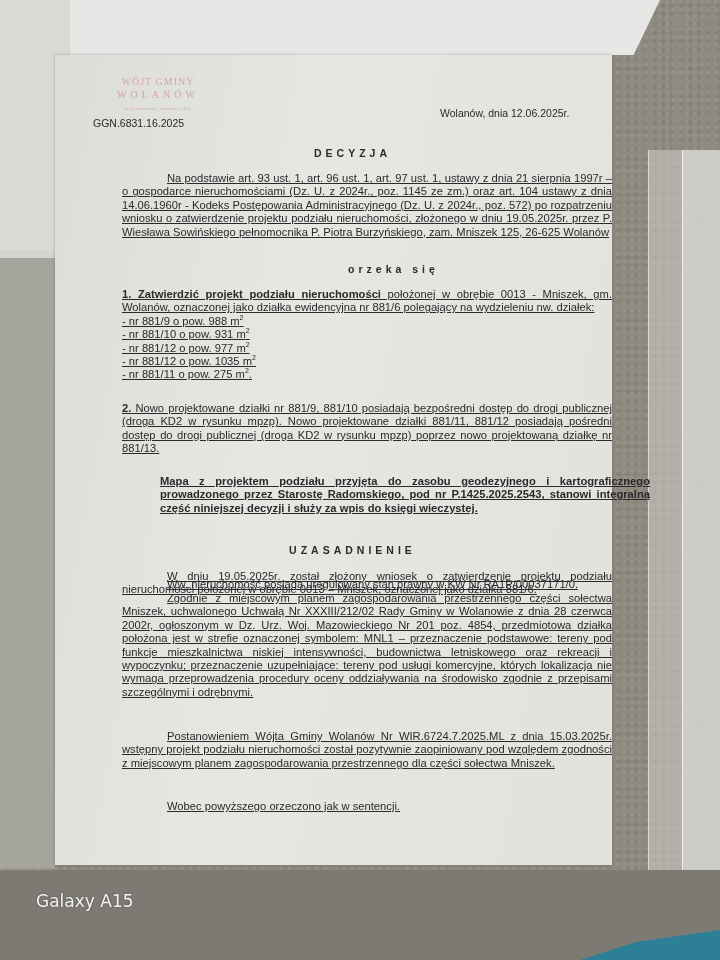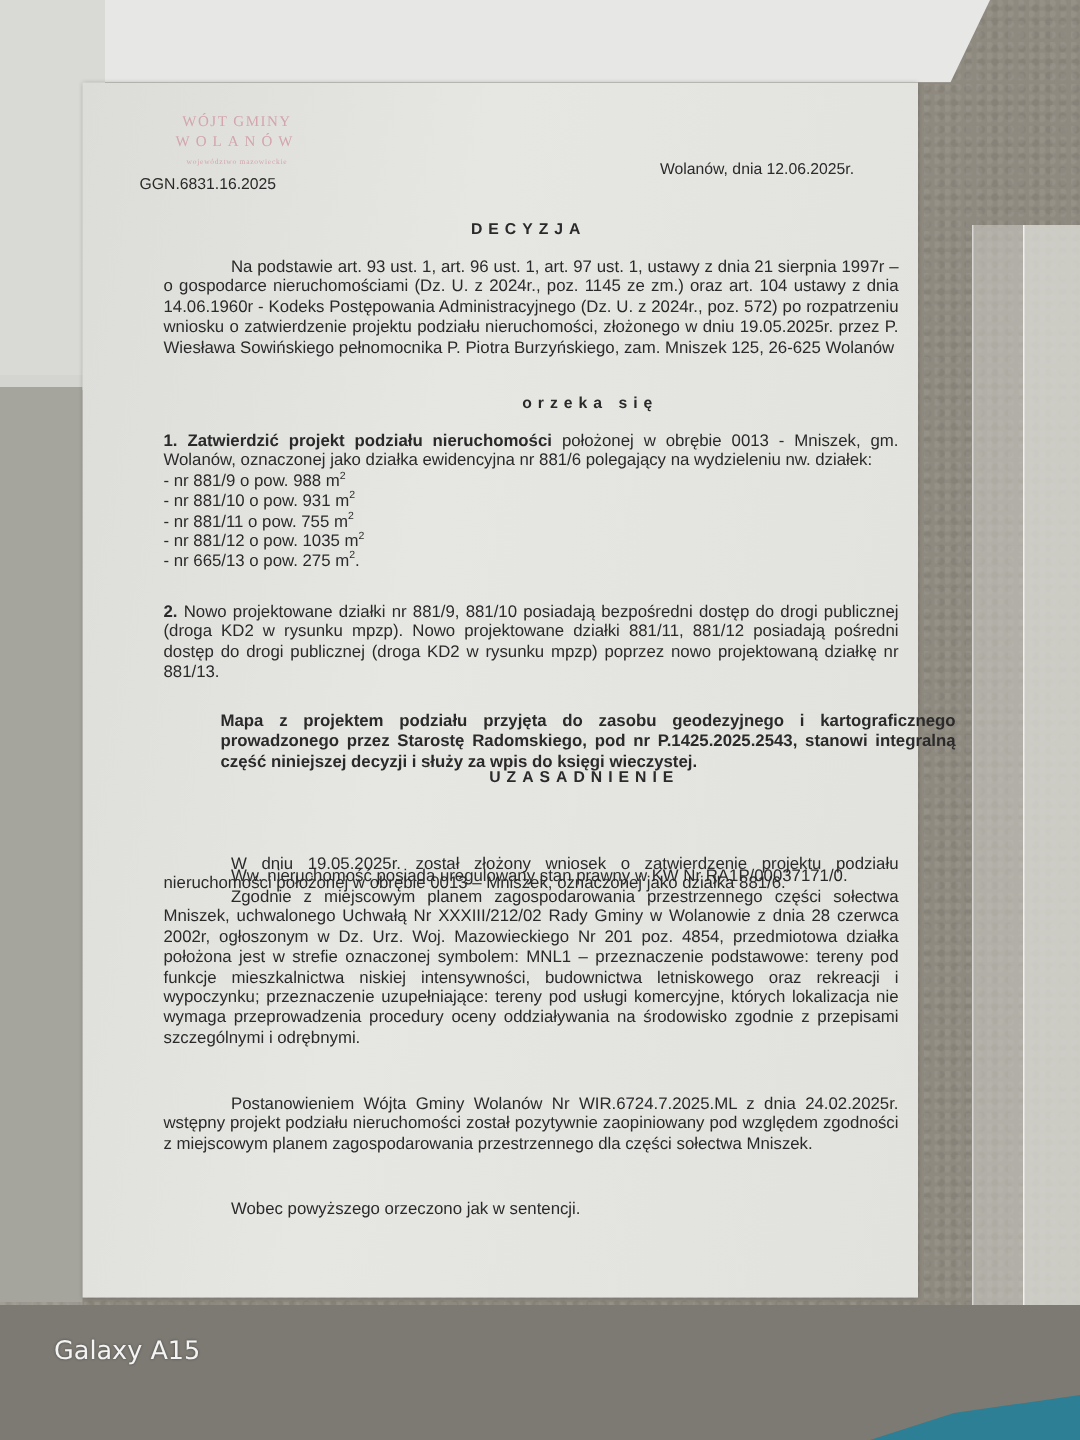--- a/index.html
+++ b/index.html
@@ -67,21 +67,21 @@
   .logo .l2 { font-size: 10px; letter-spacing: 4px; }
   .logo .l3 { font-size: 5px; letter-spacing: 0.5px; }
   .sign-no { position: absolute; left: 38px; top: 62px; font-size: 10.5px; }
   .place-date { position: absolute; left: 385px; top: 52px; font-size: 10.5px; }
 
   .heading {
     position: absolute; left: 0; width: 595px; text-align: center;
     font-weight: bold; letter-spacing: 4px; font-size: 10.5px;
   }
   .para {
-    position: absolute; left: 54px; width: 490px; text-align: justify;
+    position: absolute; left: 67px; width: 490px; text-align: justify; text-decoration: underline;
   }
   .indent { text-indent: 45px; }
   .list-line { display: block; }
   sup { font-size: 7px; line-height: 0; }
   b { font-weight: bold; }
 
   .watermark {
     position: absolute; left: 36px; top: 891px; color: #f4f4f4;
     font-size: 17px; font-family: "DejaVu Sans", sans-serif;
     text-shadow: 0 0 2px rgba(0,0,0,0.4);
@@ -113,33 +113,33 @@
   <div class="heading" style="top:92px;">DECYZJA</div>
 
   <div class="para indent" style="top:117px;">Na podstawie art. 93 ust. 1, art. 96 ust. 1, art. 97 ust. 1, ustawy z dnia 21 sierpnia 1997r – o gospodarce nieruchomościami (Dz. U. z 2024r., poz. 1145 ze zm.) oraz art. 104 ustawy z dnia 14.06.1960r - Kodeks Postępowania Administracyjnego (Dz. U. z 2024r., poz. 572) po rozpatrzeniu wniosku o zatwierdzenie projektu podziału nieruchomości, złożonego w dniu 19.05.2025r. przez P. Wiesława Sowińskiego pełnomocnika P. Piotra Burzyńskiego, zam. Mniszek 125, 26-625 Wolanów</div>
 
   <div class="heading" style="top:208px;padding-left:41px;">orzeka się</div>
 
   <div class="para" style="top:233px;">
     <b>1. Zatwierdzić projekt podziału nieruchomości</b><span> położonej w obrębie 0013 - Mniszek, gm. Wolanów, oznaczonej jako działka ewidencyjna nr 881/6 polegający na wydzieleniu nw. działek:</span>
     <span class="list-line"><span>- nr 881/9  o pow. 988 m</span><sup>2</sup><span></span></span>
     <span class="list-line"><span>- nr 881/10 o pow. 931 m</span><sup>2</sup><span></span></span>
-    <span class="list-line"><span>- nr 881/11 o pow. 755 m</span><sup>2</sup><span></span></span>
+    <span class="list-line"><span>- nr 881/12 o pow. 977 m</span><sup>2</sup><span></span></span>
     <span class="list-line"><span>- nr 881/12 o pow. 1035 m</span><sup>2</sup><span></span></span>
-    <span class="list-line"><span>- nr 665/13 o pow. 275 m</span><sup>2</sup><span>.</span></span>
+    <span class="list-line"><span>- nr 881/11 o pow. 275 m</span><sup>2</sup><span>.</span></span>
   </div>
 
   <div class="para" style="top:347px;">
     <b>2.</b><span> Nowo projektowane działki nr 881/9, 881/10 posiadają bezpośredni dostęp do drogi publicznej (droga KD2 w rysunku mpzp). Nowo projektowane działki 881/11, 881/12 posiadają pośredni dostęp do drogi publicznej (droga KD2 w rysunku mpzp) poprzez nowo projektowaną działkę nr 881/13.</span>
   </div>
 
   <div class="para" style="top:420px; font-weight:bold;margin-left:38px;">Mapa z projektem podziału przyjęta do zasobu geodezyjnego i kartograficznego prowadzonego przez Starostę Radomskiego, pod nr P.1425.2025.2543, stanowi integralną część niniejszej decyzji i służy za wpis do księgi wieczystej.</div>
 
-  <div class="heading" style="top:457px;padding-left:37px;">UZASADNIENIE</div>
+  <div class="heading" style="top:489px;">UZASADNIENIE</div>
 
   <div class="para indent" style="top:496px;margin-top:19px;">W dniu 19.05.2025r. został złożony wniosek o zatwierdzenie projektu podziału nieruchomości położonej w obrębie 0013 – Mniszek, oznaczonej jako działka 881/6.</div>
   <div class="para indent" style="top:523px;">Ww. nieruchomość posiada uregulowany stan prawny w KW Nr RA1P/00037171/0.</div>
   <div class="para indent" style="top:537px;">Zgodnie z miejscowym planem zagospodarowania przestrzennego części sołectwa Mniszek, uchwalonego Uchwałą Nr XXXIII/212/02 Rady Gminy w Wolanowie z dnia 28 czerwca 2002r, ogłoszonym w Dz. Urz. Woj. Mazowieckiego Nr 201 poz. 4854, przedmiotowa działka położona jest w strefie oznaczonej symbolem: MNL1 – przeznaczenie podstawowe: tereny pod funkcje mieszkalnictwa niskiej intensywności, budownictwa letniskowego oraz rekreacji i wypoczynku; przeznaczenie uzupełniające: tereny pod usługi komercyjne, których lokalizacja nie wymaga przeprowadzenia procedury oceny oddziaływania na środowisko zgodnie z przepisami szczególnymi i odrębnymi.</div>
-  <div class="para indent" style="top:675px;">Postanowieniem Wójta Gminy Wolanów Nr WIR.6724.7.2025.ML z dnia 24.02.2025r. wstępny projekt podziału nieruchomości został pozytywnie zaopiniowany pod względem zgodności z miejscowym planem zagospodarowania przestrzennego dla części sołectwa Mniszek.</div>
+  <div class="para indent" style="top:675px;">Postanowieniem Wójta Gminy Wolanów Nr WIR.6724.7.2025.ML z dnia 15.03.2025r. wstępny projekt podziału nieruchomości został pozytywnie zaopiniowany pod względem zgodności z miejscowym planem zagospodarowania przestrzennego dla części sołectwa Mniszek.</div>
   <div class="para indent" style="top:745px;">Wobec powyższego orzeczono jak w sentencji.</div>
 </div>
 
 <div class="watermark">Galaxy A15</div>
 
 </body></html>

